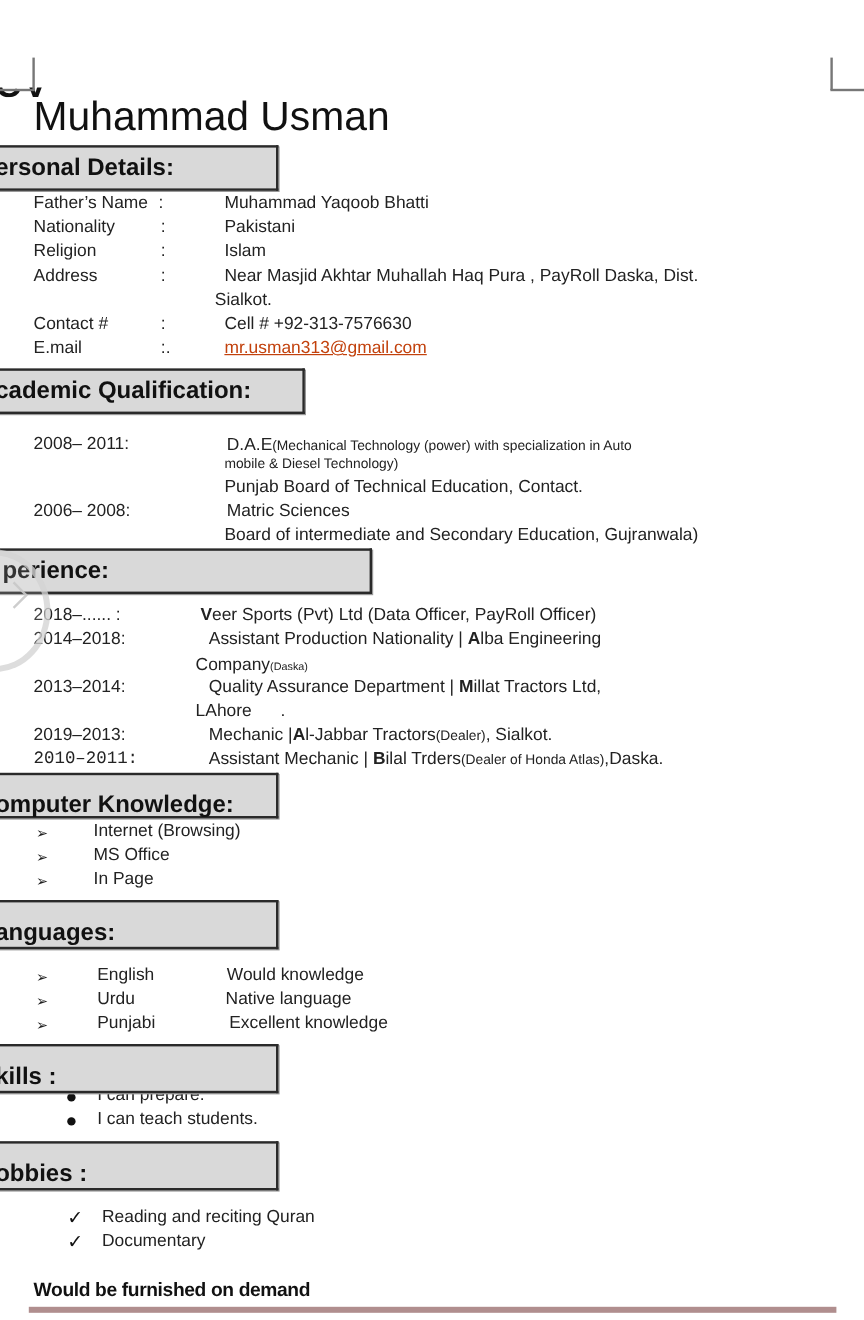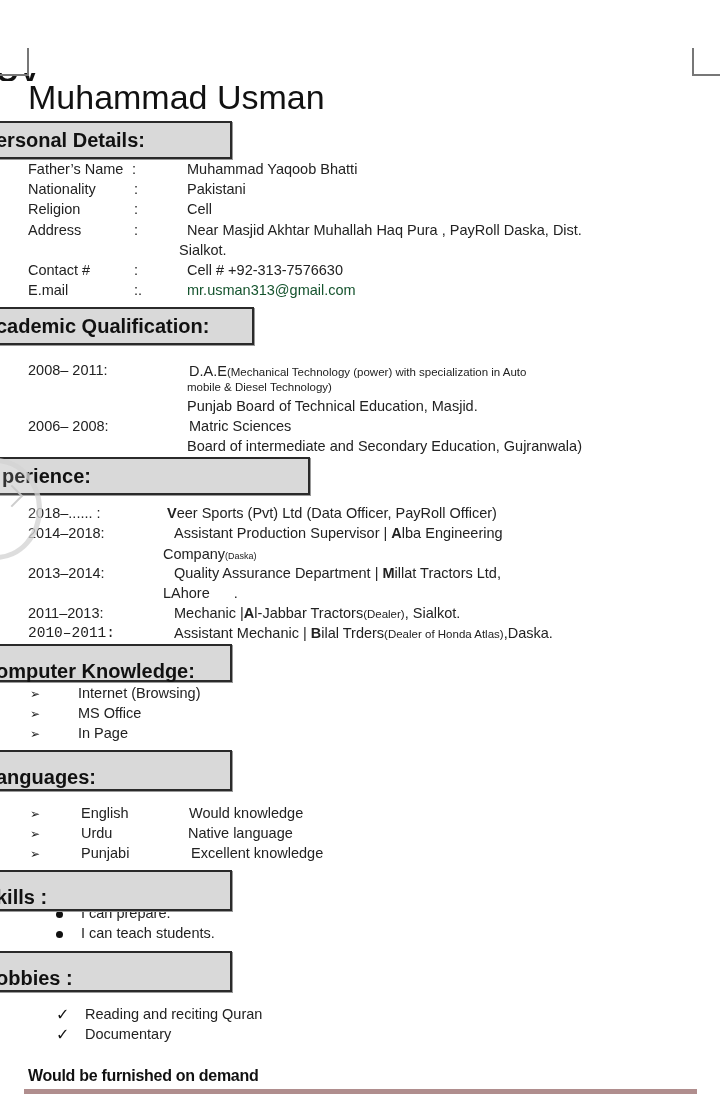--- a/index.html
+++ b/index.html
@@ -17,21 +17,21 @@
     .clip-frag span { position:absolute; top:-18px; left:-4px; font-size:30px; font-weight:bold; color:#111; letter-spacing:2px; }
     .title { font-size:34px; color:#111; left:28px; top:78px; }
     .sec-box {
       position:absolute; left:-4px; height:38px; background:#d9d9d9;
       border:2px solid #2a2a2a; border-left:none; box-sizing:border-box;
       box-shadow:1px 1px 0 #999;
     }
     .sec-box span { position:absolute; left:0; top:6px; font-size:20px; font-weight:bold; color:#111; white-space:nowrap; }
     .t { font-size:14.5px; color:#222; }
     .sm { font-size:11.5px; }
-    .link { color:#14532d; }
+    .link { color:#c2410c; text-decoration:underline; }
     .b { font-weight:bold; }
     .arrow { font-size:12px; color:#222; }
     .bullet { width:7px; height:7px; border-radius:50%; background:#111; position:absolute; }
     .check { font-size:16px; color:#111; font-style:italic; }
     .footer-text { font-size:16px; font-weight:bold; color:#111; left:28px; top:1067px; letter-spacing:-0.3px; }
     .footer-rule { position:absolute; left:24px; top:1089px; width:673px; height:5px; background:#b08e8e; }
     .nav-overlay {
       position:absolute; left:-50px; top:458px; width:82px; height:92px;
       border:5px solid rgba(210,210,210,0.75); border-radius:50%;
       background:rgba(255,255,255,0.15);
@@ -62,21 +62,21 @@
   <div class="abs t" style="left:28px;top:161px;">Father’s Name</div>
   <div class="abs t" style="left:132px;top:161px;">:</div>
   <div class="abs t" style="left:187px;top:161px;">Muhammad Yaqoob Bhatti</div>
 
   <div class="abs t" style="left:28px;top:181px;">Nationality</div>
   <div class="abs t" style="left:134px;top:181px;">:</div>
   <div class="abs t" style="left:187px;top:181px;">Pakistani</div>
 
   <div class="abs t" style="left:28px;top:201px;">Religion</div>
   <div class="abs t" style="left:134px;top:201px;">:</div>
-  <div class="abs t" style="left:187px;top:201px;">Cell</div>
+  <div class="abs t" style="left:187px;top:201px;">Islam</div>
 
   <div class="abs t" style="left:28px;top:222px;">Address</div>
   <div class="abs t" style="left:134px;top:222px;">:</div>
   <div class="abs t" style="left:187px;top:222px;">Near Masjid Akhtar Muhallah Haq Pura , PayRoll Daska, Dist.</div>
   <div class="abs t" style="left:179px;top:242px;">Sialkot.</div>
 
   <div class="abs t" style="left:28px;top:262px;">Contact #</div>
   <div class="abs t" style="left:134px;top:262px;">:</div>
   <div class="abs t" style="left:187px;top:262px;">Cell # +92-313-7576630</div>
 
@@ -87,43 +87,43 @@
 
 <div class="sec-box" style="top:307px;width:258px;">
     <span>cademic Qualification:</span>
   </div>
 <div>
   <div class="abs t" style="left:28px;top:362px;">2008– 2011:</div>
   <div class="abs" style="left:189px;top:362px;">
     <span class="t">D.A.E</span><span class="sm">(Mechanical Technology (power) with specialization in Auto</span>
   </div>
   <div class="abs sm" style="left:187px;top:381px;">mobile &amp; Diesel Technology)</div>
-  <div class="abs t" style="left:187px;top:398px;">Punjab Board of Technical Education, Masjid.</div>
+  <div class="abs t" style="left:187px;top:398px;">Punjab Board of Technical Education, Contact.</div>
 
   <div class="abs t" style="left:28px;top:418px;text-align:right;">2006– 2008:</div>
   <div class="abs t" style="left:189px;top:418px;">Matric Sciences</div>
   <div class="abs t" style="left:187px;top:438px;">Board of intermediate and Secondary Education, Gujranwala)</div>
 </div>
 
 <div class="sec-box" style="top:457px;width:314px;">
     <span style="left:6px;">perience:</span>
   </div>
 <div>
   <div class="abs t" style="left:28px;top:505px;">2018–...... :</div>
   <div class="abs t" style="left:167px;top:505px;"><span class="b">V</span><span>eer Sports (Pvt) Ltd (Data Officer, PayRoll Officer)</span></div>
 
   <div class="abs t" style="left:28px;top:525px;">2014–2018:</div>
-  <div class="abs t" style="left:174px;top:525px;"><span>Assistant Production Supervisor | </span><span class="b">A</span><span>lba Engineering</span></div>
+  <div class="abs t" style="left:174px;top:525px;"><span>Assistant Production Nationality | </span><span class="b">A</span><span>lba Engineering</span></div>
   <div class="abs" style="left:163px;top:545px;text-align:center;"><span class="t">Company</span><span style="font-size:9px;">(Daska)</span></div>
 
   <div class="abs t" style="left:28px;top:565px;">2013–2014:</div>
   <div class="abs t" style="left:174px;top:565px;"><span>Quality Assurance Department | </span><span class="b">M</span><span>illat Tractors Ltd,</span></div>
   <div class="abs t" style="left:163px;top:585px;"><span>LAhore</span><span style="margin-left:24px;">.</span></div>
 
-  <div class="abs t" style="left:28px;top:605px;">2011–2013:</div>
+  <div class="abs t" style="left:28px;top:605px;">2019–2013:</div>
   <div class="abs t" style="left:174px;top:605px;"><span>Mechanic |</span><span class="b">A</span><span>l-Jabbar Tractors</span><span class="sm">(Dealer)</span><span>, Sialkot.</span></div>
 
   <div class="abs t" style="left:28px;top:625px;font-family:Liberation Mono, monospace;">2010–2011:</div>
   <div class="abs t" style="left:174px;top:625px;"><span>Assistant Mechanic | </span><span class="b">B</span><span>ilal Trders</span><span class="sm">(Dealer of Honda Atlas)</span><span>,Daska.</span></div>
 </div>
 
 <div class="sec-box" style="top:644px;width:236px;">
     <span style="top:14px;">omputer Knowledge:</span>
   </div>
 <div>

